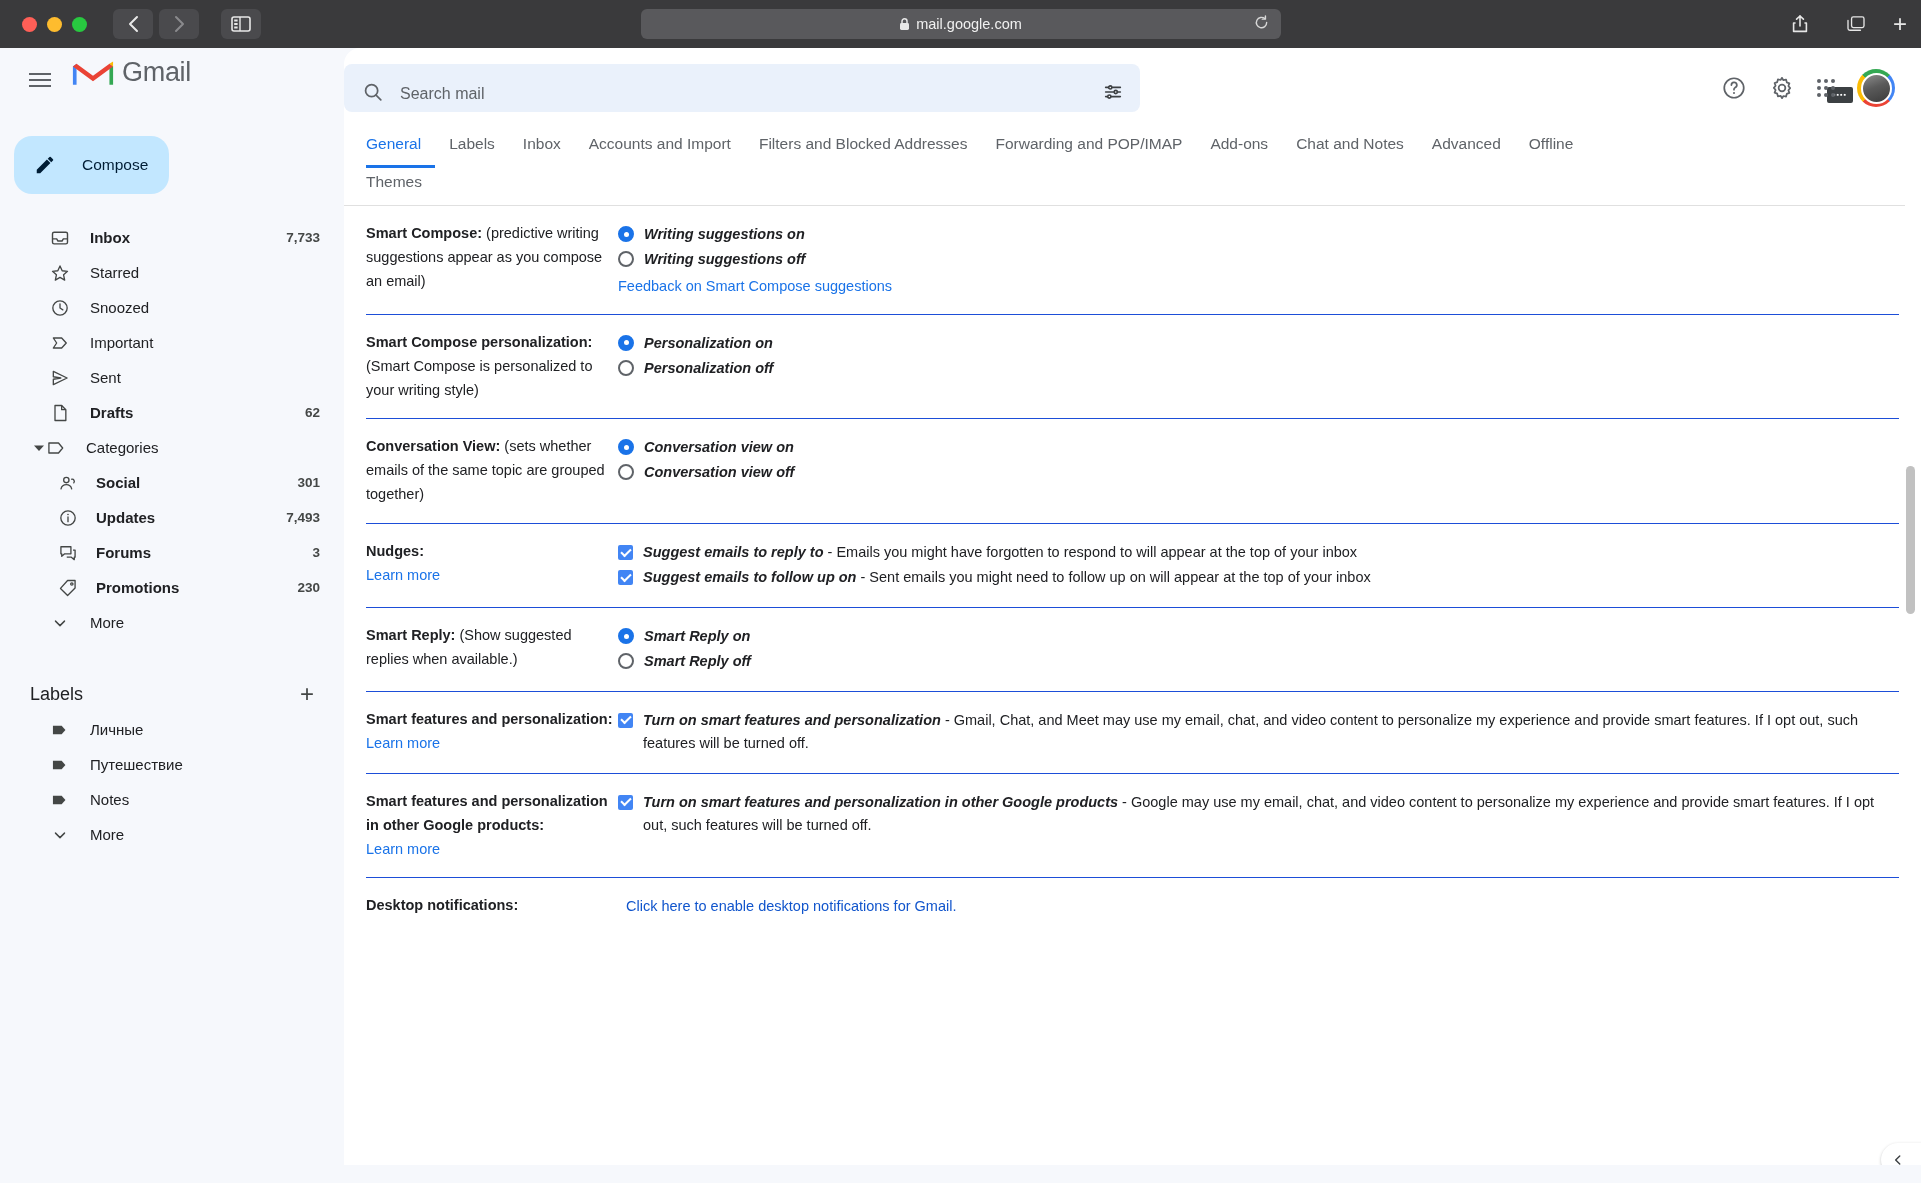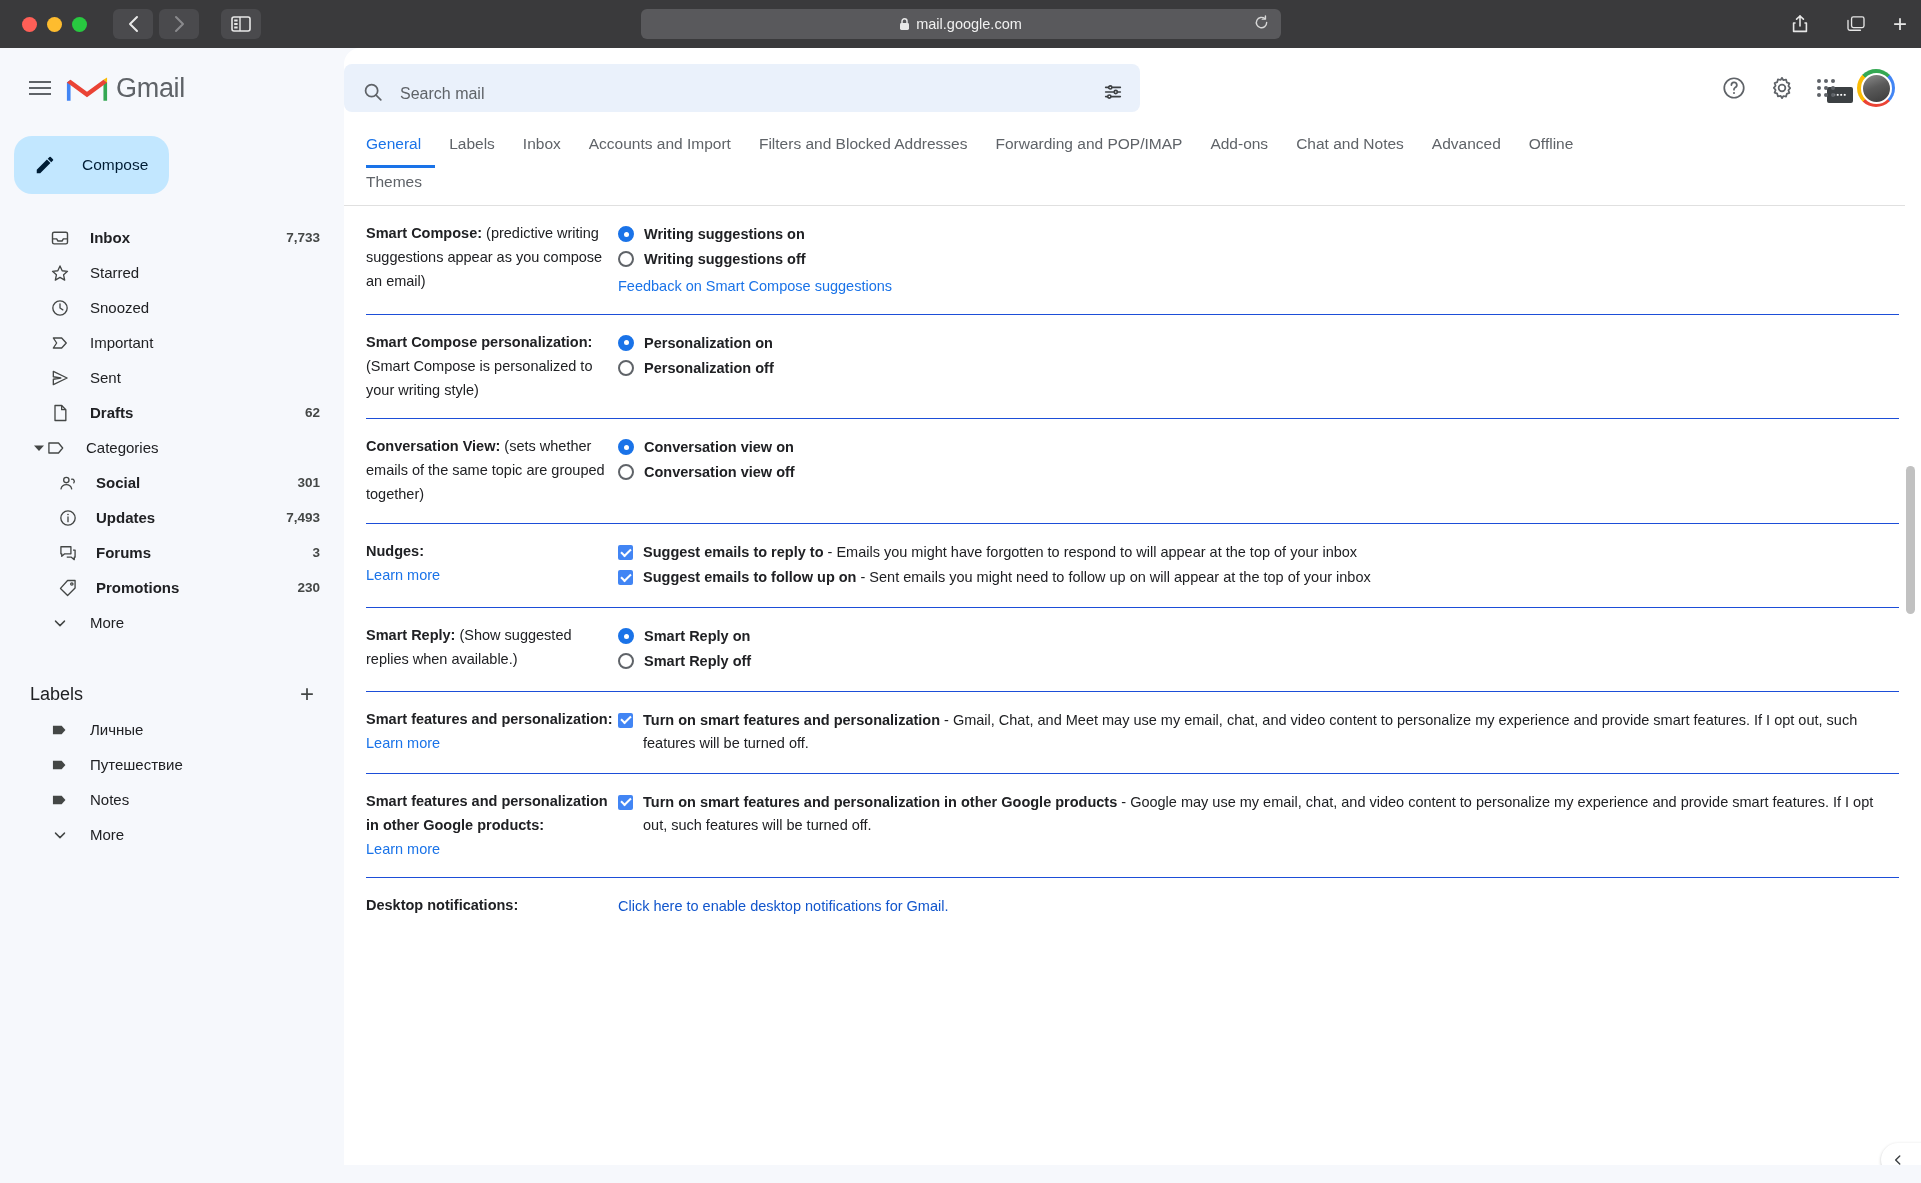--- a/index.html
+++ b/index.html
@@ -66,21 +66,21 @@
   }
 
   
   .rail {
     width: 344px; flex: 0 0 344px;
     background: #f6f8fc;
     padding-top: 8px;
     overflow: hidden;
   }
   .rail-top {
-    display: flex; align-items: center; height: 64px; padding-left: 16px; 
+    display: flex; align-items: flex-start; height: 64px; padding-left: 16px; gap: 6px;
   }
   .hamburger {
     width: 48px; height: 48px; border-radius: 50%;
     display: flex; flex-direction: column; align-items: center; justify-content: center; gap: 4px;
   }
   .hamburger span { display: block; width: 22px; height: 2px; background: #5f6368; }
   .brand { display: flex; align-items: center; gap: 8px; margin-left: 2px; }
   .gmail-word { font-size: 27px; color: #5f6368; letter-spacing: -0.3px; }
 
   .compose {
@@ -166,21 +166,21 @@
   }
   .srow:last-child { border-bottom: none; }
   .slabel {
     width: 252px; flex: 0 0 252px;
     font-size: 14.5px; color: #202124;
     line-height: 1.65;
   }
   .slabel .t { font-weight: bold; }
   .slabel .sub { font-weight: normal; }
   .link { color: #1a73e8; cursor: pointer; }
-  .link.blue { color: #1155cc; }
+  .link.blue { color: #1155cc; margin-left: 8px; }
   .sctl { flex: 1; font-size: 14.5px; color: #202124; line-height: 1.58; padding-top: 1px; }
   .opt { display: flex; align-items: flex-start; gap: 10px; margin-bottom: 2px; }
   .radio {
     width: 16px; height: 16px; border-radius: 50%;
     border: 2px solid #5f6368; flex: 0 0 16px;
     margin-top: 3px; background: #fff; cursor: pointer;
     display: flex; align-items: center; justify-content: center;
   }
   .radio.on { border-color: #1a73e8; background: #1a73e8; }
   .radio.on::after { content: ""; width: 5px; height: 5px; border-radius: 50%; background: #fff; display: block; }
@@ -188,21 +188,21 @@
     width: 15px; height: 15px; border-radius: 2px;
     background: #4285f4; flex: 0 0 15px; margin-top: 4px;
     display: flex; align-items: center; justify-content: center;
     cursor: pointer;
   }
   .cbox::after {
     content: ""; width: 4px; height: 8px;
     border: solid #fff; border-width: 0 2px 2px 0;
     transform: rotate(45deg) translate(-1px, -1px);
   }
-  .optlabel { font-weight: bold; }
+  .optlabel { font-weight: bold; font-style: italic; }
   .optdesc { font-weight: normal; }
   .feedback-link { color: #1a73e8; cursor: pointer; margin-top: 2px; display: inline-block; }
 
   
   .vscroll {
     position: absolute; right: 6px; top: 418px;
     width: 9px; height: 148px; border-radius: 5px;
     background: #c1c1c1;
   }
   .scroll-gutter {

